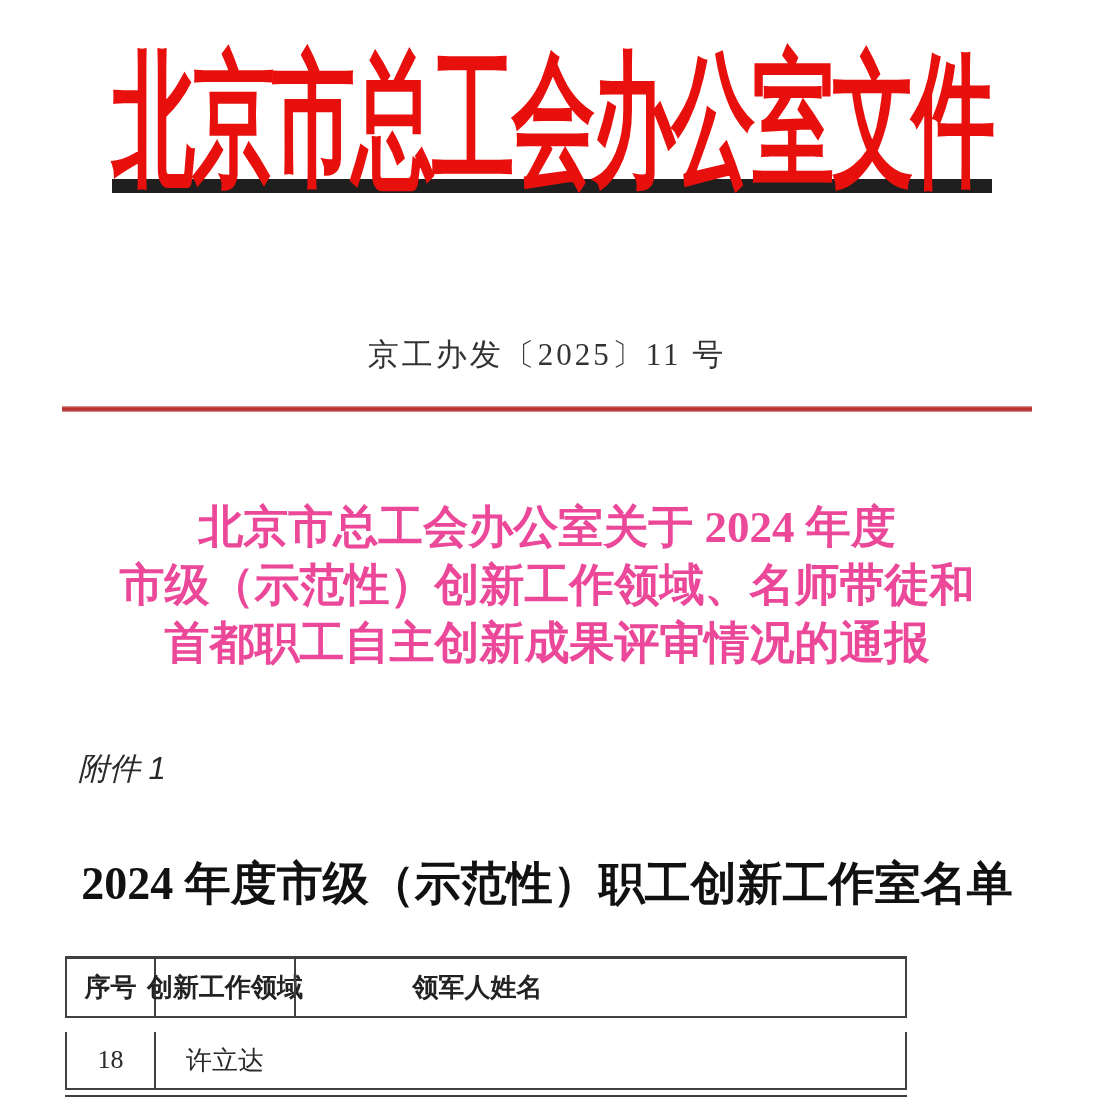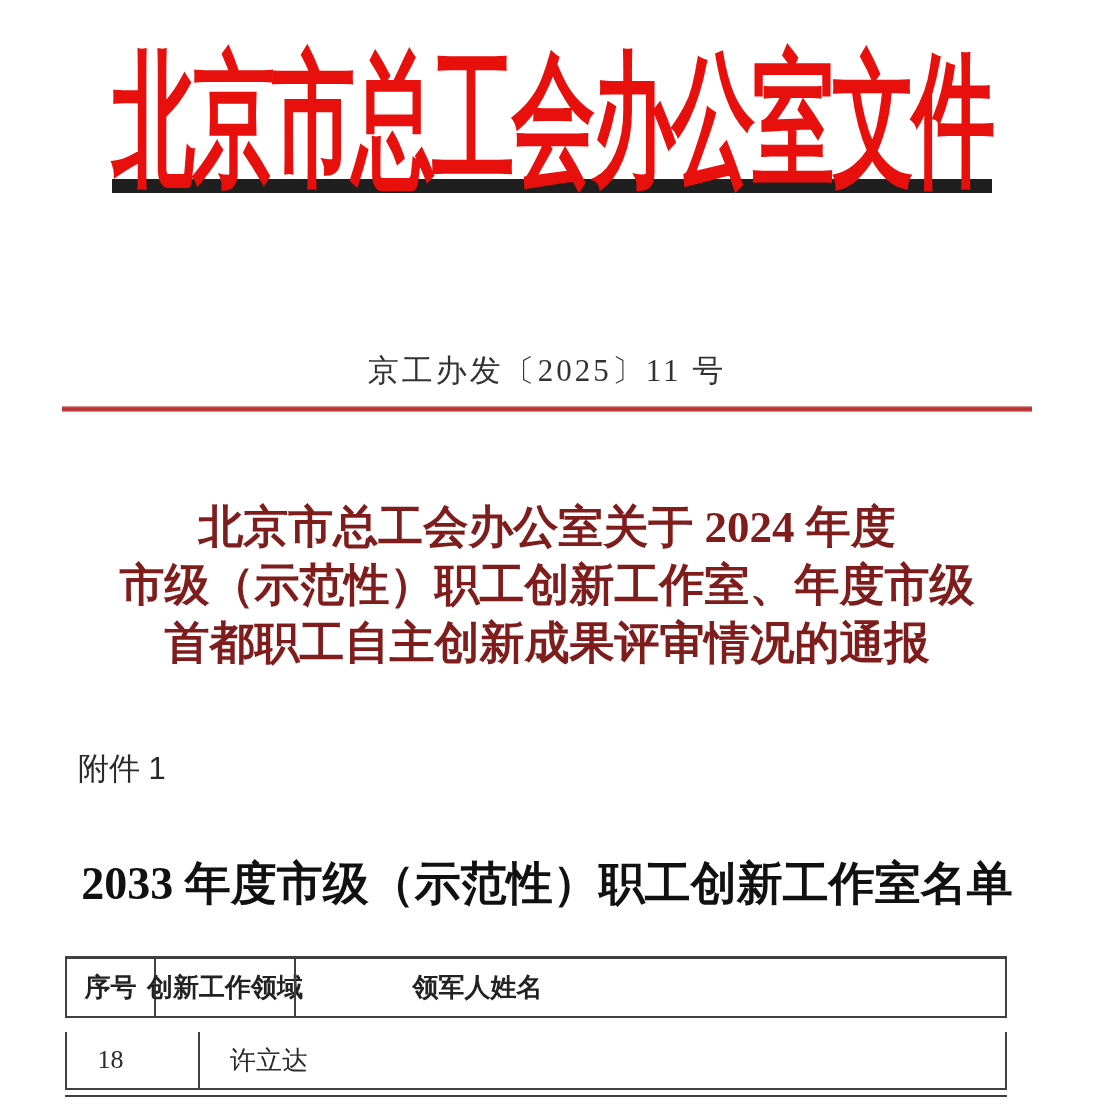--- a/index.html
+++ b/index.html
@@ -33,59 +33,59 @@
     transform-origin:center center;
   }
 
   
   .doc-number{
     position:absolute;top:334px;left:0;width:100%;
     text-align:center;
     font-size:31px;
     letter-spacing:3px;
     color:#333333;
-    margin-top:16px;
   }
 
   
   .red-rule{
     position:absolute;top:406px;left:62px;width:970px;height:6px;
     background:linear-gradient(to bottom,#e3b0b0 0%,var(--rule-red) 30%,var(--rule-red) 72%,#e3b0b0 100%);
   }
 
   
   .doc-title{
     position:absolute;top:498px;left:0;width:100%;
     text-align:center;
     font-weight:bold;
     font-size:45px;
     line-height:58px;
-    color:#7f1d1d;
+    color:#ec4899;
   }
 
   
   .attachment{
     position:absolute;top:748px;left:78px;
     font-family:"Liberation Sans","DejaVu Sans",sans-serif;
     font-size:31px;
     color:#2a2a2a;
+    font-style:italic;
   }
 
   
   .table-title{
     position:absolute;top:853px;left:0;width:100%;
     text-align:center;
     font-weight:bold;
     font-size:46px;
     color:#111111;
   }
 
   
   .table-wrap{
-    position:absolute;top:956px;left:65px;width:942px;
+    position:absolute;top:956px;left:65px;width:842px;
   }
   .grid-row{
     display:grid;
     grid-template-columns:87px 140px 365px 361px;
   }
   .header-row{
     height:62px;
     border:2px solid var(--border);
     border-top-width:3px;
   }
@@ -94,21 +94,20 @@
     font-weight:bold;
     font-size:26px;
     color:#222222;
   }
   .row-gap{height:14px;}
   .data-row{
     height:58px;
     border-left:2px solid var(--border);
     border-right:2px solid var(--border);
     border-bottom:2px solid var(--border);
-    gap:44px;
   }
   .data-row .cell{
     font-size:26px;
     color:#2b2b2b;
   }
   .cell{
     display:flex;align-items:center;justify-content:center;
     text-align:center;
     white-space:nowrap;
   }
@@ -125,27 +124,27 @@
 <div class="banner">
   <span class="banner-text">北京市总工会办公室文件</span>
 </div>
 
 <div class="doc-number">京工办发〔2025〕11 号</div>
 
 <div class="red-rule"></div>
 
 <div class="doc-title">
   <div>北京市总工会办公室关于 2024 年度</div>
-  <div>市级（示范性）职工创新工作室、年度市级</div>
+  <div>市级（示范性）创新工作领域、名师带徒和</div>
   <div>首都职工自主创新成果评审情况的通报</div>
 </div>
 
 <div class="attachment">附件 1</div>
 
-<div class="table-title">2033 年度市级（示范性）职工创新工作室名单</div>
+<div class="table-title">2024 年度市级（示范性）职工创新工作室名单</div>
 
 <div class="table-wrap">
   <div class="grid-row header-row">
     <div class="cell">序号</div>
     <div class="cell">创新工作领域</div>
     <div class="cell">领军人姓名</div>
   </div>
   <div class="row-gap"></div>
   <div class="grid-row data-row">
     <div class="cell">18</div>

